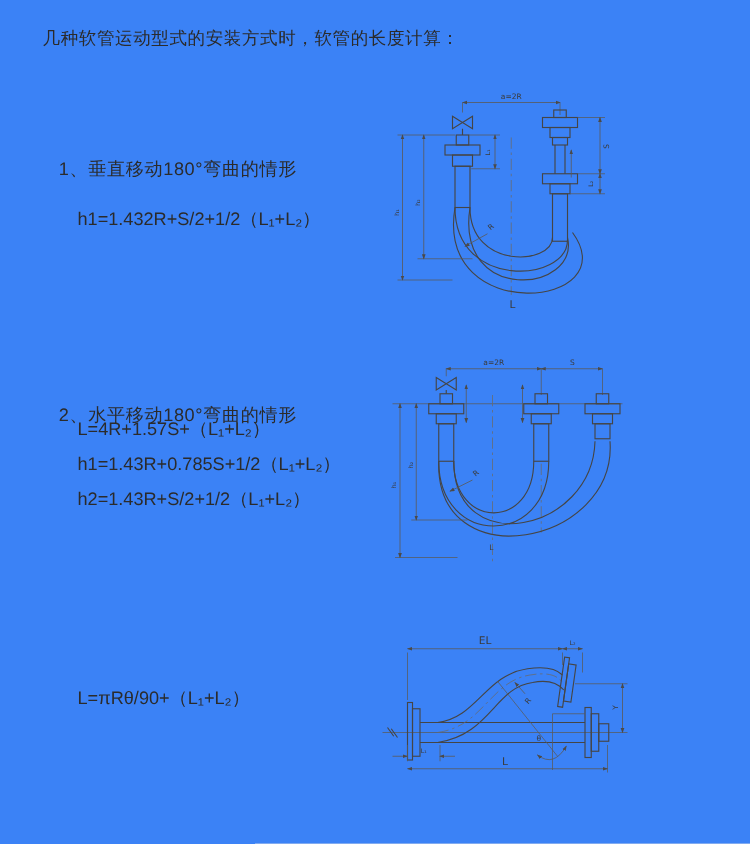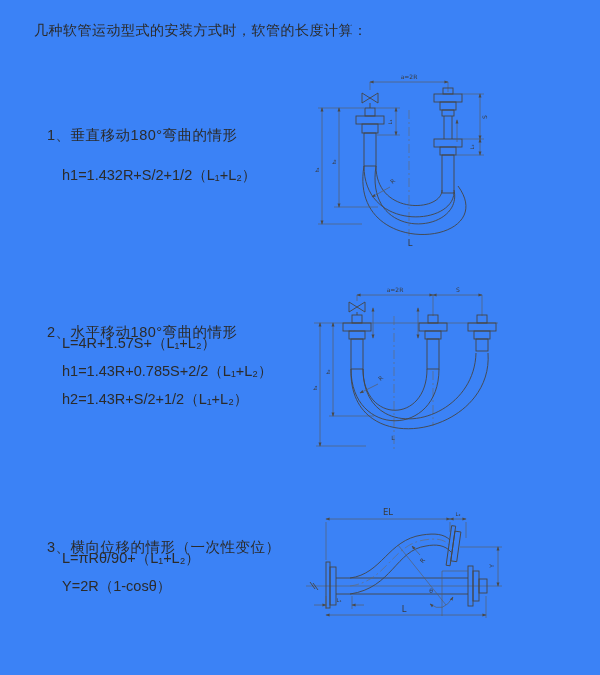--- a/index.html
+++ b/index.html
@@ -23,26 +23,24 @@
 
 <div class="page">
 
   <div class="title">几种软管运动型式的安装方式时，软管的长度计算：</div>
 
   <div class="heading" style="top:110px">1、垂直移动180°弯曲的情形</div>
   <div class="formula" style="top:166px">h1=1.432R+S/2+1/2（L₁+L₂）</div>
 
   <div class="heading" style="top:307px">2、水平移动180°弯曲的情形</div>
   <div class="formula" style="top:334px">L=4R+1.57S+（L₁+L₂）</div>
-  <div class="formula" style="top:362px">h1=1.43R+0.785S+2/2（L₁+L₂）</div>
+  <div class="formula" style="top:362px">h1=1.43R+0.785S+1/2（L₁+L₂）</div>
   <div class="formula" style="top:390px">h2=1.43R+S/2+1/2（L₁+L₂）</div>
 
-  <div class="heading" style="top:522px">3、横向位移的情形（一次性变位）</div>
   <div class="formula" style="top:549px">L=πRθ/90+（L₁+L₂）</div>
-  <div class="formula" style="top:577px">Y=2R（1-cosθ）</div>
 
   <svg style="left:306px;top:66px" width="290" height="185" viewBox="0 0 290 185">
     <defs>
       <marker id="ar1" viewBox="0 0 10 10" refX="8.5" refY="5" markerWidth="6.5" markerHeight="6.5" orient="auto-start-reverse">
         <path d="M0,1.5 L10,5 L0,8.5 Z" fill="#4a4a4a"></path>
       </marker>
       <pattern id="br1" width="3.4" height="3.4" patternUnits="userSpaceOnUse">
         <path d="M0,3.4 L3.4,0 M0,0 L3.4,3.4" stroke="#777" stroke-width="0.45"></path>
       </pattern>
     </defs>

